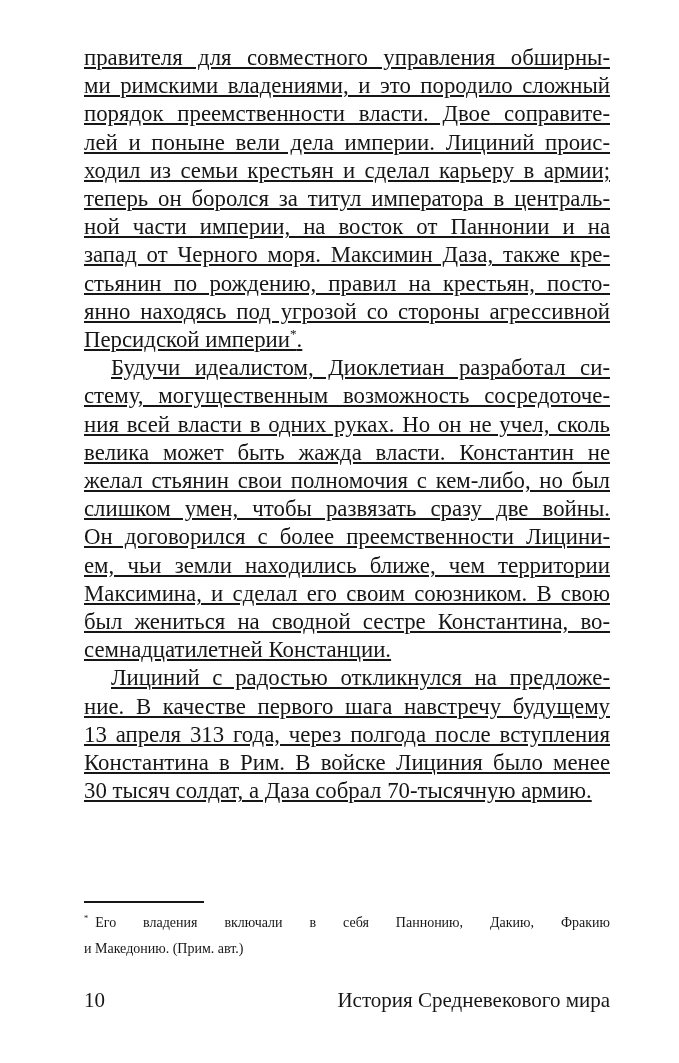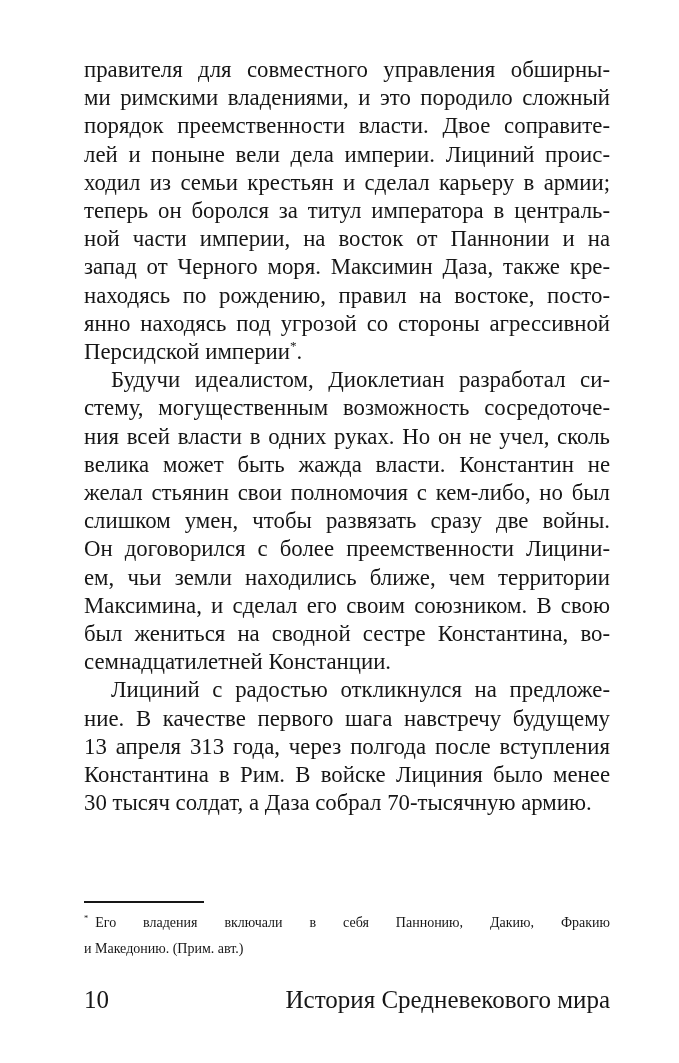--- a/index.html
+++ b/index.html
@@ -12,24 +12,25 @@
     width: 679px;
     height: 1063px;
     background: #ffffff;
     font-family: "Liberation Serif", serif;
     color: #161616;
     overflow: hidden;
   }
   .textblock {
     position: absolute;
     left: 84px;
-    top: 56px;
+    top: 44px;
     width: 526px;
     font-size: 22.8px;
     line-height: 28.2px;
+    text-decoration: underline;
   }
   .para { margin: 0; padding: 0; }
   .line {
     text-align: justify;
     text-align-last: justify;
     white-space: nowrap;
   }
   .line.lastline {
     text-align: left;
     text-align-last: left;
@@ -67,21 +68,21 @@
     line-height: 0;
     vertical-align: super;
     margin-right: 7px;
   }
   .italic { }
   .pagefooter {
     position: absolute;
     left: 84px;
     top: 987px;
     width: 526px;
-    font-size: 25px;
+    font-size: 21px;
     line-height: 26px;
     display: flex;
     justify-content: space-between;
     align-items: baseline;
   }
 </style>
 </head>
 <body>
 
 <div class="page">
@@ -90,21 +91,21 @@
 
     <section class="para">
       <div class="line">правителя для совместного управления обширны-</div>
       <div class="line">ми римскими владениями, и это породило сложный</div>
       <div class="line">порядок преемственности власти. Двое соправите-</div>
       <div class="line">лей и поныне вели дела империи. Лициний проис-</div>
       <div class="line">ходил из семьи крестьян и сделал карьеру в армии;</div>
       <div class="line">теперь он боролся за титул императора в централь-</div>
       <div class="line">ной части империи, на восток от Паннонии и на</div>
       <div class="line">запад от Черного моря. Максимин Даза, также кре-</div>
-      <div class="line">находясь по рождению, правил на востоке, посто-</div>
+      <div class="line">стьянин по рождению, правил на крестьян, посто-</div>
       <div class="line">янно находясь под угрозой со стороны агрессивной</div>
       <div class="line lastline"><span>Персидской империи</span><sup class="fnref">*</sup><span>.</span></div>
     </section>
 
     <section class="para">
       <div class="line indent">Будучи идеалистом, Диоклетиан разработал си-</div>
       <div class="line">стему, могущественным возможность сосредоточе-</div>
       <div class="line">ния всей власти в одних руках. Но он не учел, сколь</div>
       <div class="line">велика может быть жажда власти. Константин не</div>
       <div class="line">желал стьянин свои полномочия с кем-либо, но был</div>

